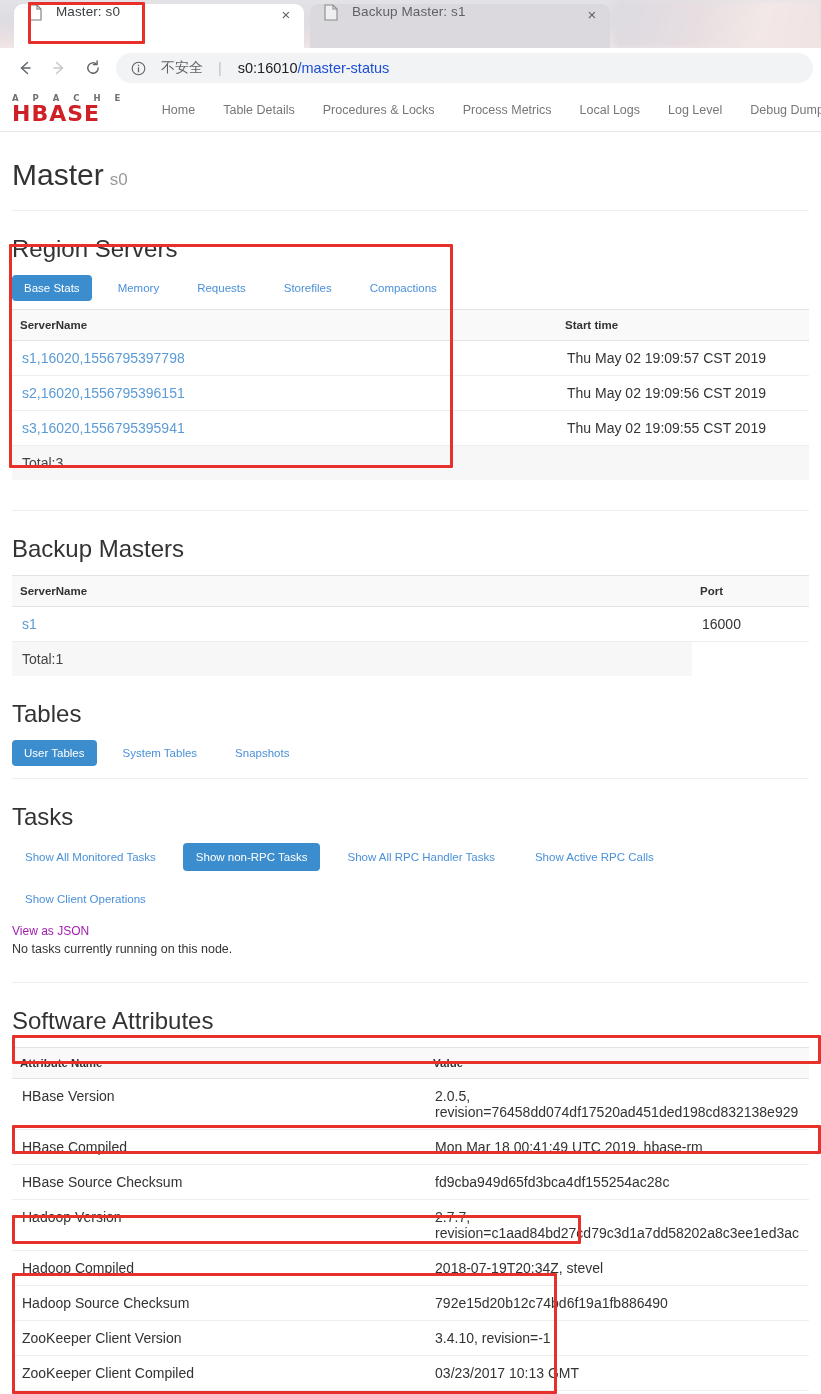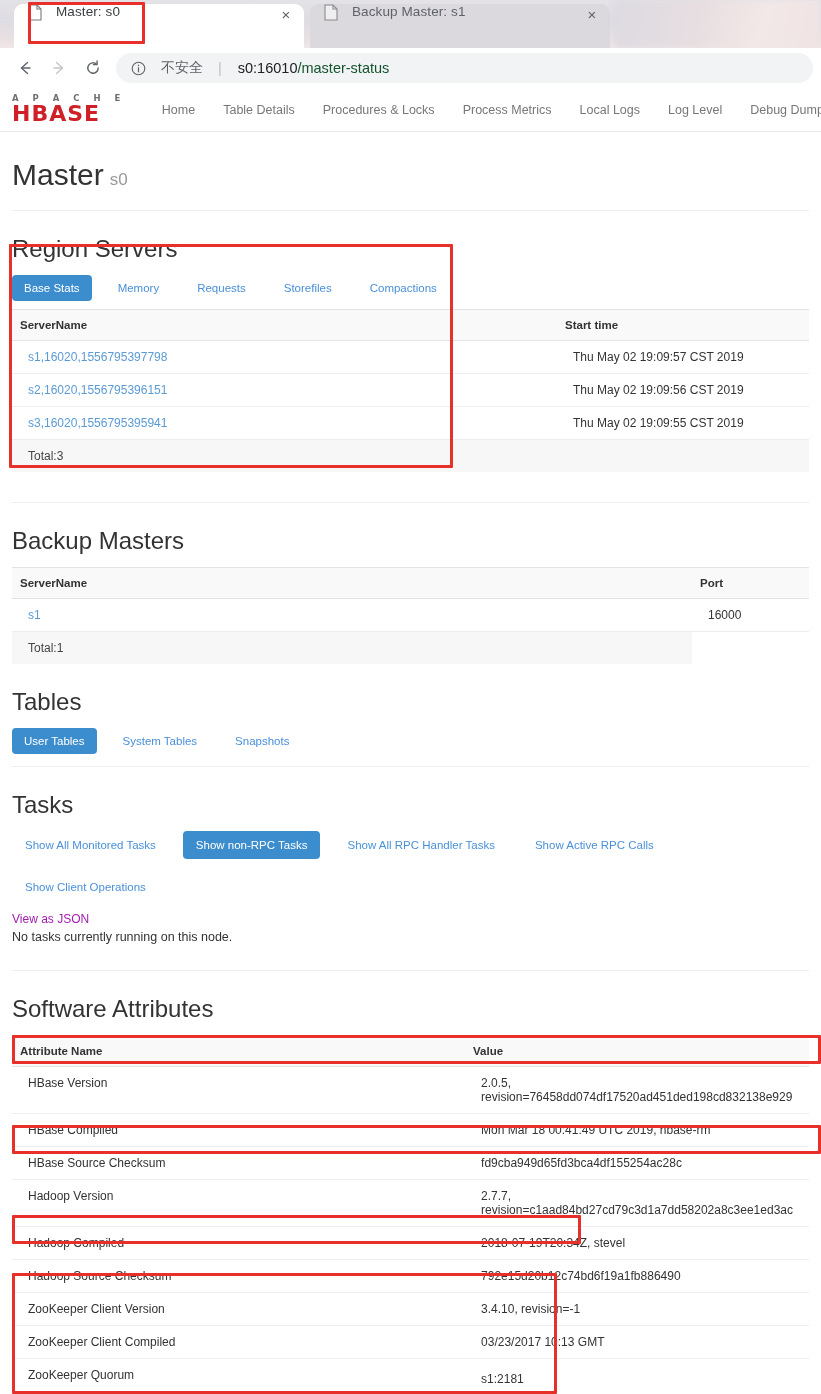--- a/index.html
+++ b/index.html
@@ -123,21 +123,21 @@
     font-family: "DejaVu Sans", sans-serif;
     margin-right: 7px;
   }
   .omni-sep {
     color: #bdc1c6;
     margin-right: 8px;
     font-weight: 300;
   }
   .omni-url { color: #202124; font-size: 14.5px; }
   .omni-url .host { color: #202124; }
-  .omni-url .path { color: #14532d; }
+  .omni-url .path { color: #1d4ed8; }
 
   
   .page { background: #fff; position: relative; }
 
   .navbar {
     height: 44px;
     border-bottom: 1px solid #e7e7e7;
     display: flex;
     align-items: center;
     padding-left: 12px;
@@ -223,25 +223,25 @@
     text-align: left;
     font-weight: 700;
     color: #333;
     padding: 9px 8px;
     background: #f9f9f9;
     border-top: 1px solid #e3e3e3;
     border-bottom: 1px solid #e3e3e3;
     font-size: 11.5px;
   }
   table.t td {
-    padding: 9px 16px;
+    padding: 9px 10px;
     border-bottom: 1px solid #eeeeee;
     color: #333;
     vertical-align: top;
-    font-size: 12px;
+    font-size: 14px;
   }
   table.t td a { color: #5b9bd5; text-decoration: none; }
   table.t tr.total td {
     background: #f7f7f7;
     border-bottom: none;
     color: #444;
   }
   .tbl-regionservers td.c1, .tbl-regionservers th.c1 { width: 545px; }
   .tbl-backup td.c1, .tbl-backup th.c1 { width: 680px; }
   .tbl-soft td.k, .tbl-soft th.k { width: 460px; }

